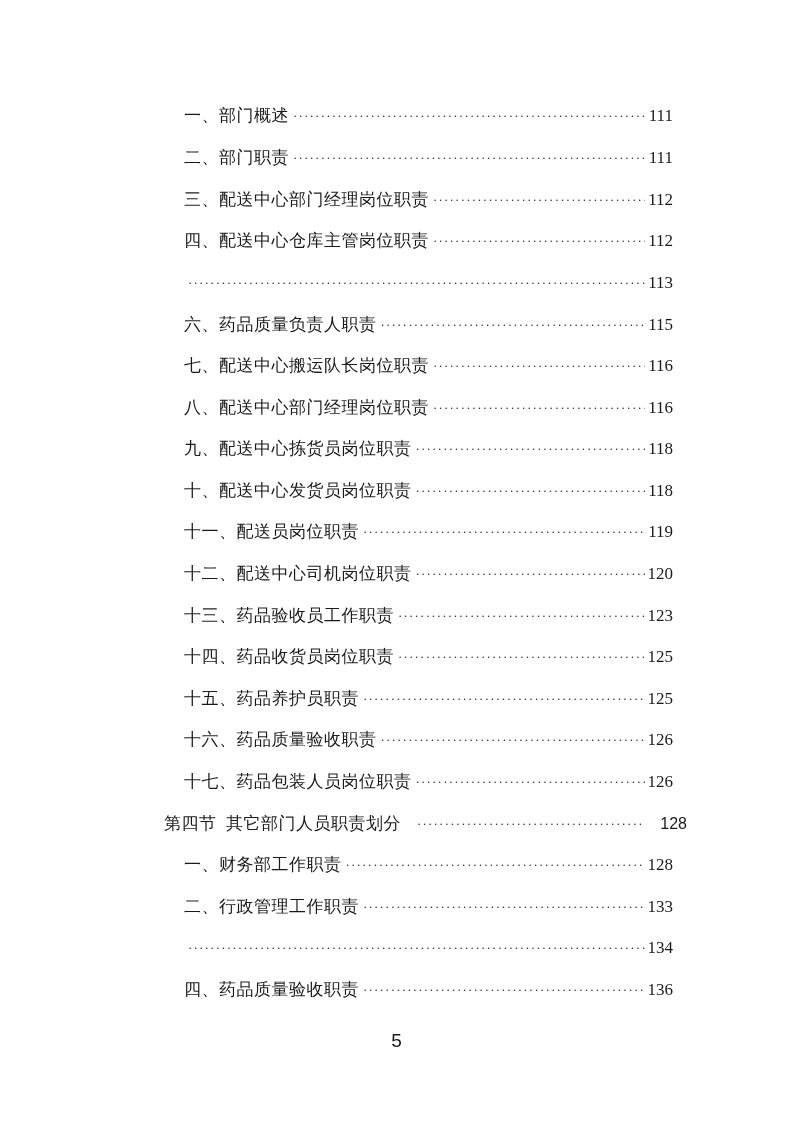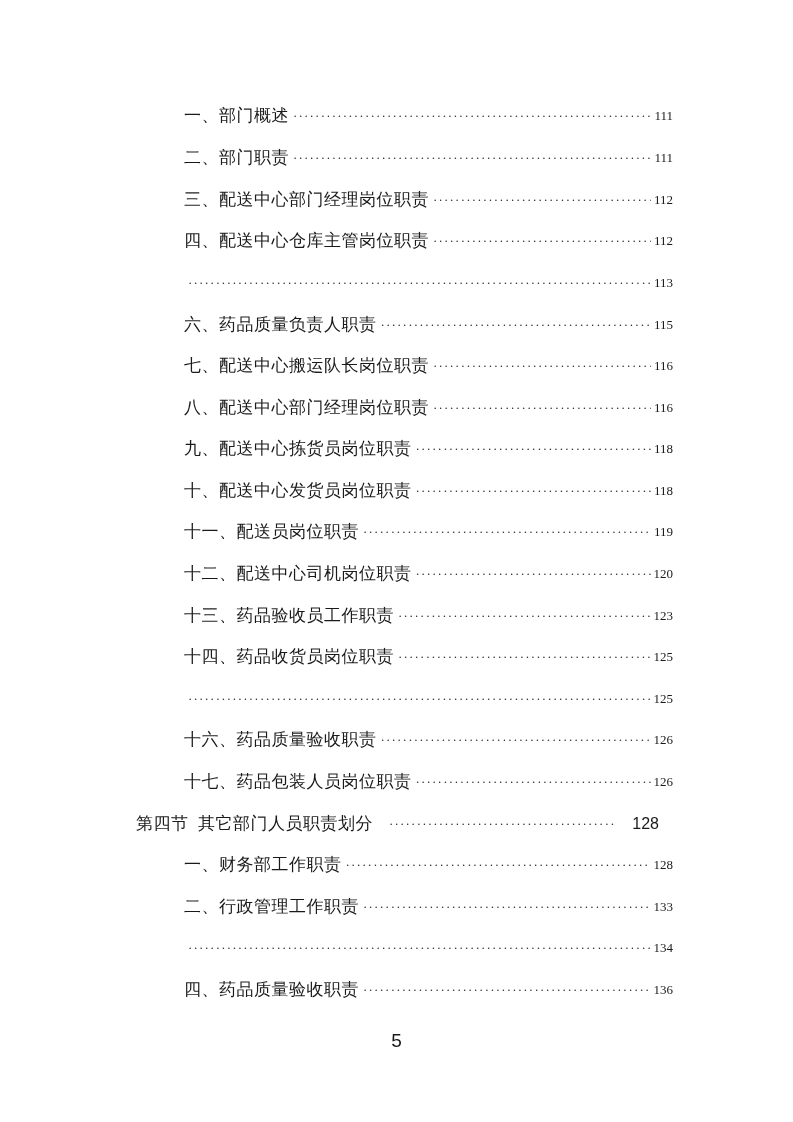--- a/index.html
+++ b/index.html
@@ -9,37 +9,37 @@
     position: absolute;
     display: flex;
     align-items: flex-start;
     height: 24px;
     font-family: "Liberation Serif", "DejaVu Serif", serif;
     font-size: 17px;
     line-height: 24px;
     white-space: nowrap;
   }
   .toc-row.lvl2 { left: 184px; width: 489px; }
-  .toc-row.lvl1 { left: 136px; width: 523px; gap: 12px; }
+  .toc-row.lvl1 { left: 164px; width: 523px; gap: 12px; }
   .toc-label { flex: 0 0 auto; letter-spacing: 0.5px; }
   .toc-dots {
     flex: 1 1 auto;
     overflow: hidden;
     margin: 0 3px 0 4px;
     height: 24px;
     position: relative;
   }
   .toc-dots::before {
     content: "··································································································································";
     position: absolute; left: 0; top: 0;
     letter-spacing: 1.2px;
     font-size: 13px;
     color: #333;
   }
-  .toc-page { flex: 0 0 auto; font-size: 13px; }
+  .toc-page { flex: 0 0 auto; font-size: 17px; }
   .toc-row.lvl1 .toc-page { font-family: "Liberation Sans", "DejaVu Sans", sans-serif; font-size: 16px; }
   .page-number {
     position: absolute;
     left: 0; width: 793px;
     top: 1030px;
     text-align: center;
     font-family: "Liberation Sans", "DejaVu Sans", sans-serif;
     font-size: 19px;
   }
 </style>
@@ -110,20 +110,21 @@
     <span class="toc-label">十三、药品验收员工作职责</span>
     <span class="toc-dots"></span>
     <span class="toc-page">123</span>
   </div>
   <div class="toc-row lvl2" style="top:645px">
     <span class="toc-label">十四、药品收货员岗位职责</span>
     <span class="toc-dots"></span>
     <span class="toc-page">125</span>
   </div>
   <div class="toc-row lvl2" style="top:687px">
+    <span class="toc-label">十五、药品养护员职责</span>
     <span class="toc-dots"></span>
     <span class="toc-page">125</span>
   </div>
   <div class="toc-row lvl2" style="top:728px">
     <span class="toc-label">十六、药品质量验收职责</span>
     <span class="toc-dots"></span>
     <span class="toc-page">126</span>
   </div>
   <div class="toc-row lvl2" style="top:770px">
     <span class="toc-label">十七、药品包装人员岗位职责</span>

